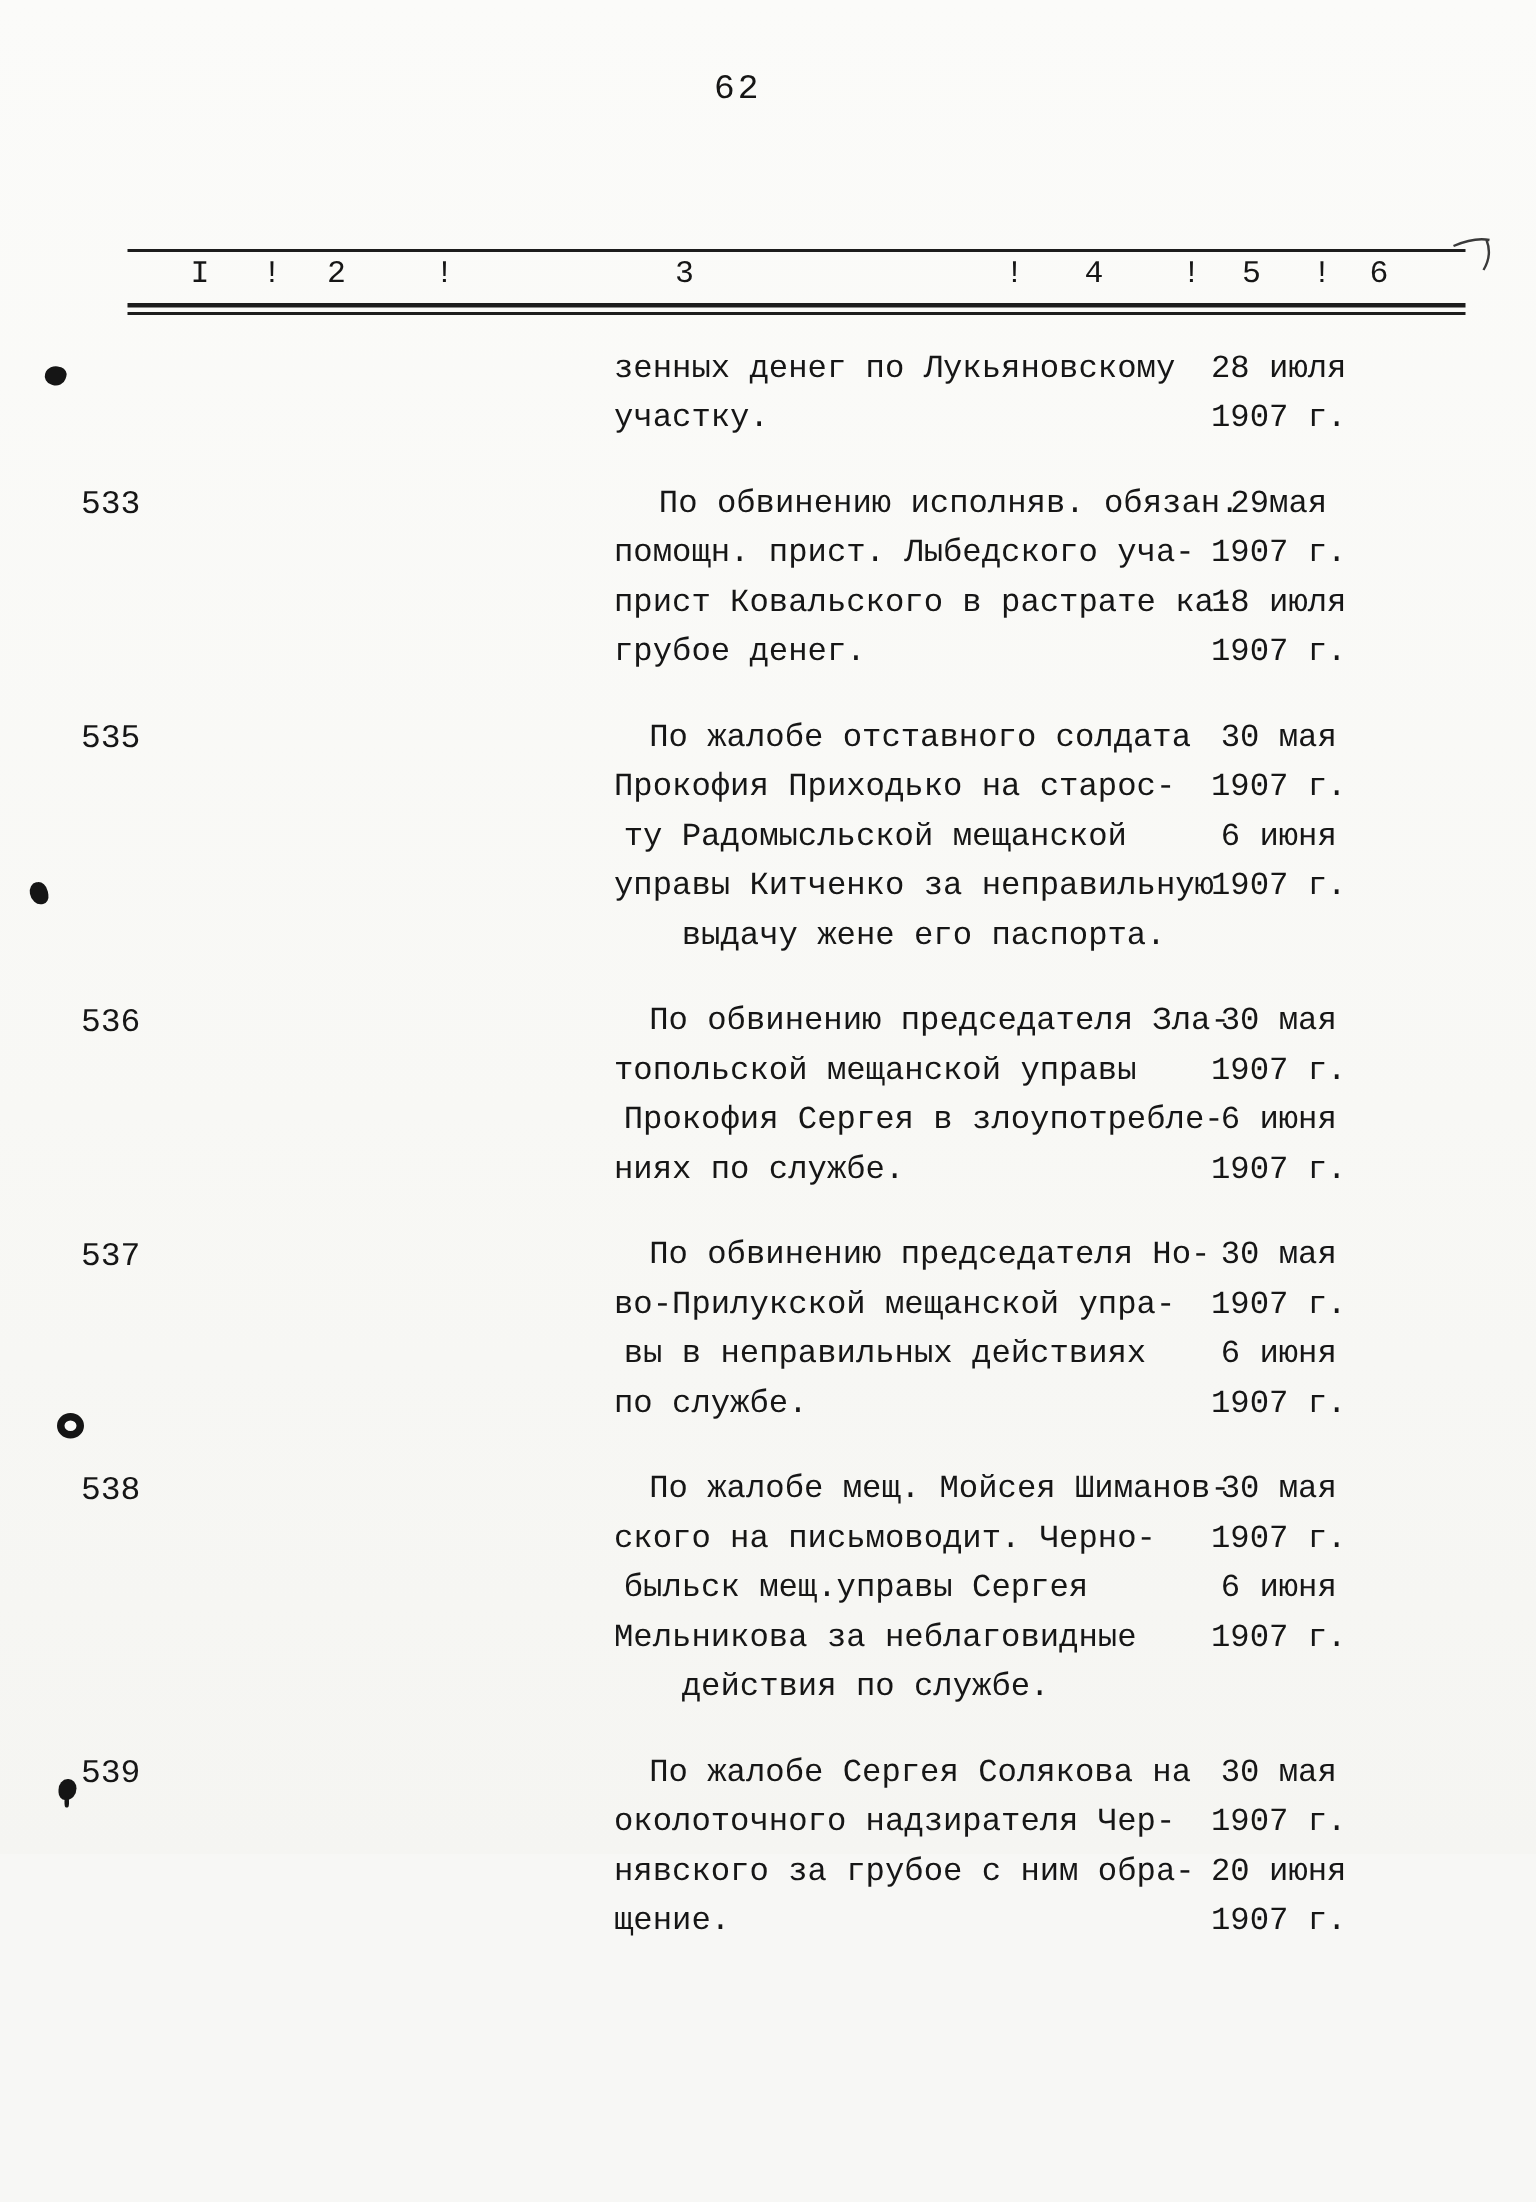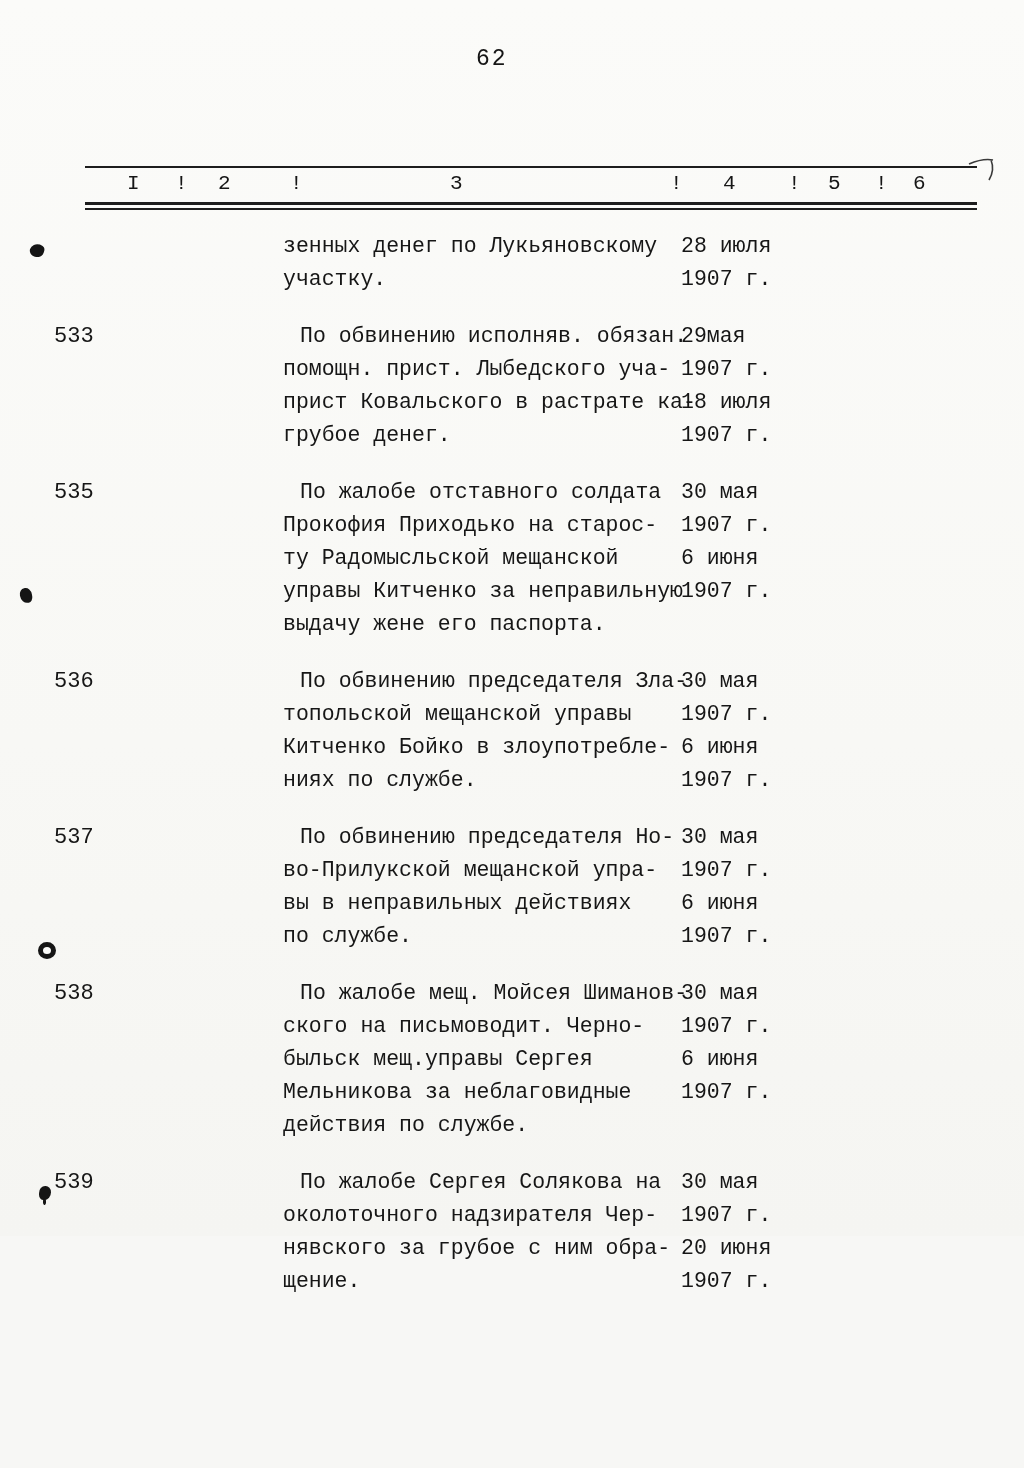--- a/index.html
+++ b/index.html
@@ -29,21 +29,21 @@
   .hc8{left:743px;} .hc9{left:790px;} .hc10{left:828px;}
   .tick{position:absolute;left:878px;top:-16px;}
   
   .content{position:absolute;top:230px;left:0;width:1024px;}
   .entry{display:flex;margin-bottom:24px;}
   .num{
     flex:0 0 283px;width:283px;box-sizing:border-box;padding-left:54px;
     font-size:22px;line-height:33px;
   }
   .lines{flex:1;}
-  .line{display:flex;font-size:21.5px;line-height:33px;}
+  .line{display:flex;font-size:21.5px;line-height:33px;justify-content:center;}
   .desc{flex:0 0 398px;width:398px;white-space:nowrap;}
   .line.first .desc{text-indent:17px;}
   .date{white-space:nowrap;}
   
   .blot{position:absolute;background:#151515;}
   .b1{left:30px;top:244px;width:14px;height:13px;border-radius:62% 40% 55% 48%;transform:rotate(18deg);}
   .b2{left:20px;top:588px;width:12px;height:15px;border-radius:50% 55% 42% 62%;transform:rotate(-10deg);}
   .b3{left:38px;top:942px;width:8px;height:7px;background:#fbfbf9;border:5px solid #151515;border-radius:50%;}
   .b4{left:39px;top:1186px;width:12px;height:14px;border-radius:55% 48% 60% 40%;}
   .b4::after{content:"";position:absolute;left:4px;top:12px;width:3px;height:7px;background:#151515;border-radius:40%;}
@@ -149,21 +149,21 @@
       <div class="lines">
         <div class="line first">
           <span class="desc">По обвинению председателя Зла-</span>
           <span class="date">30 мая</span>
         </div>
         <div class="line">
           <span class="desc">топольской мещанской управы</span>
           <span class="date">1907 г.</span>
         </div>
         <div class="line">
-          <span class="desc">Китченко Бойко в злоупотребле-</span>
+          <span class="desc">Прокофия Сергея в злоупотребле-</span>
           <span class="date">6 июня</span>
         </div>
         <div class="line">
           <span class="desc">ниях по службе.</span>
           <span class="date">1907 г.</span>
         </div>
       </div>
     </div>
 
     <div class="entry">

